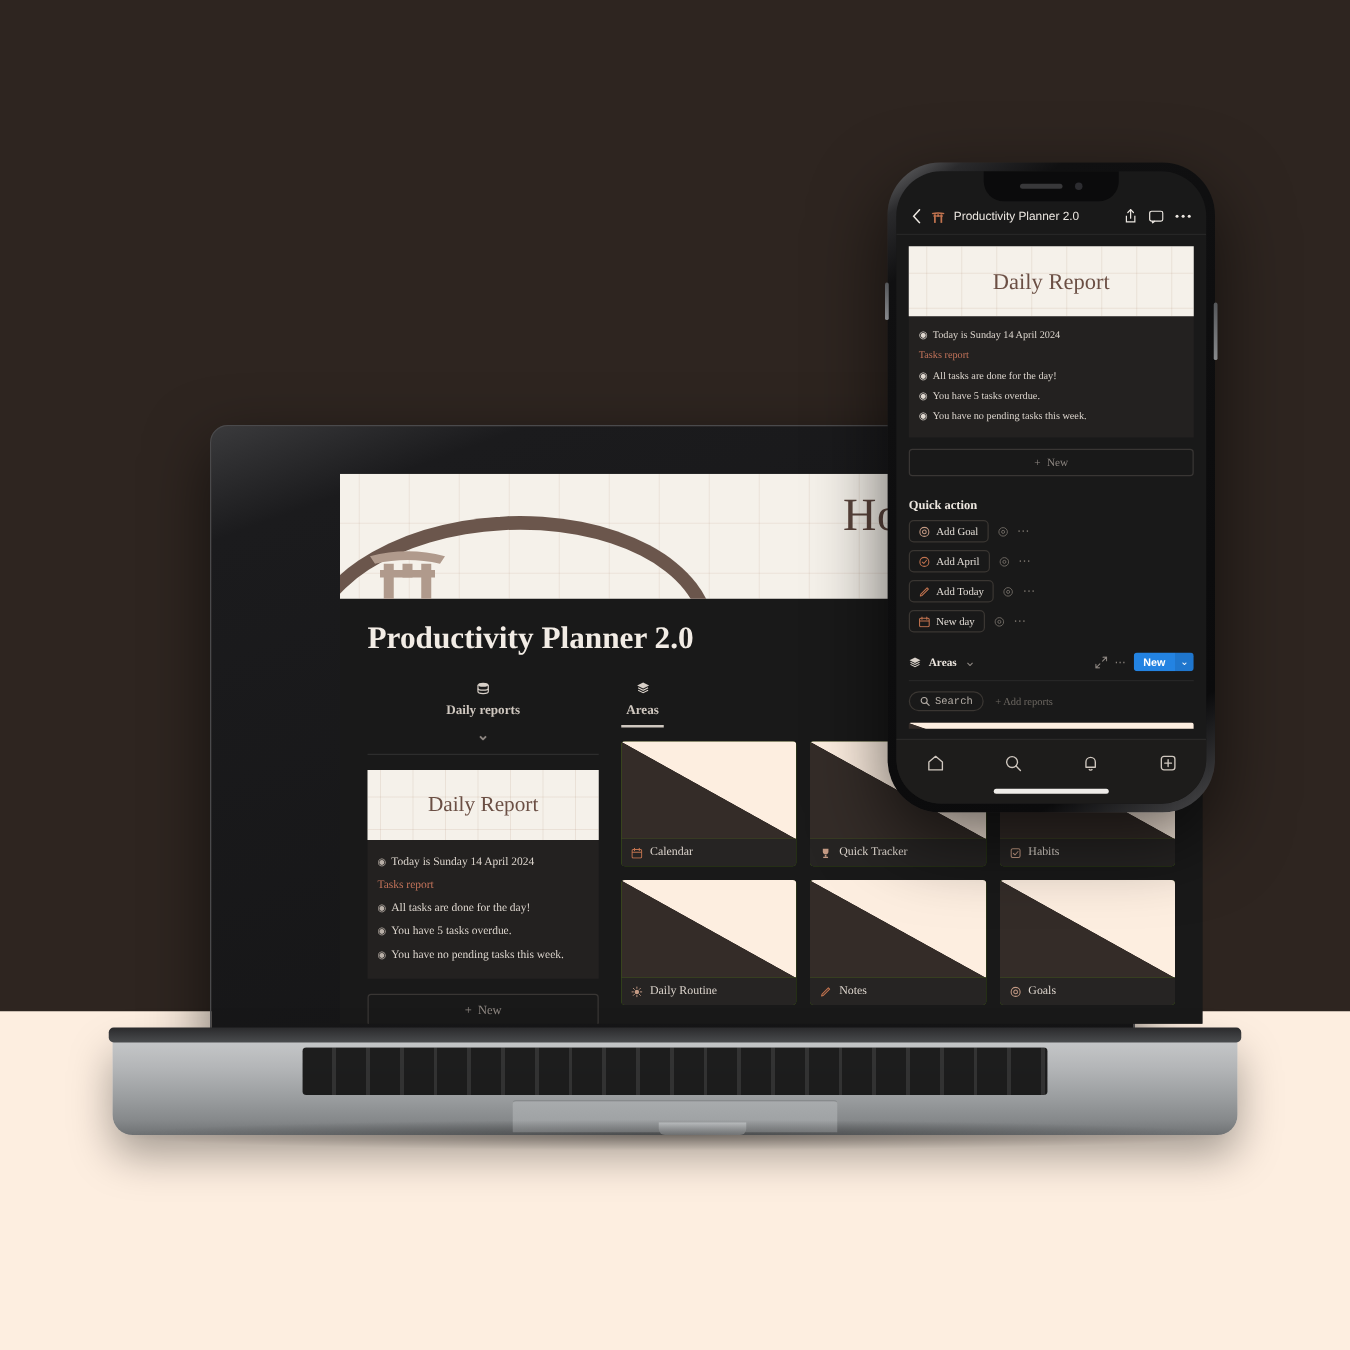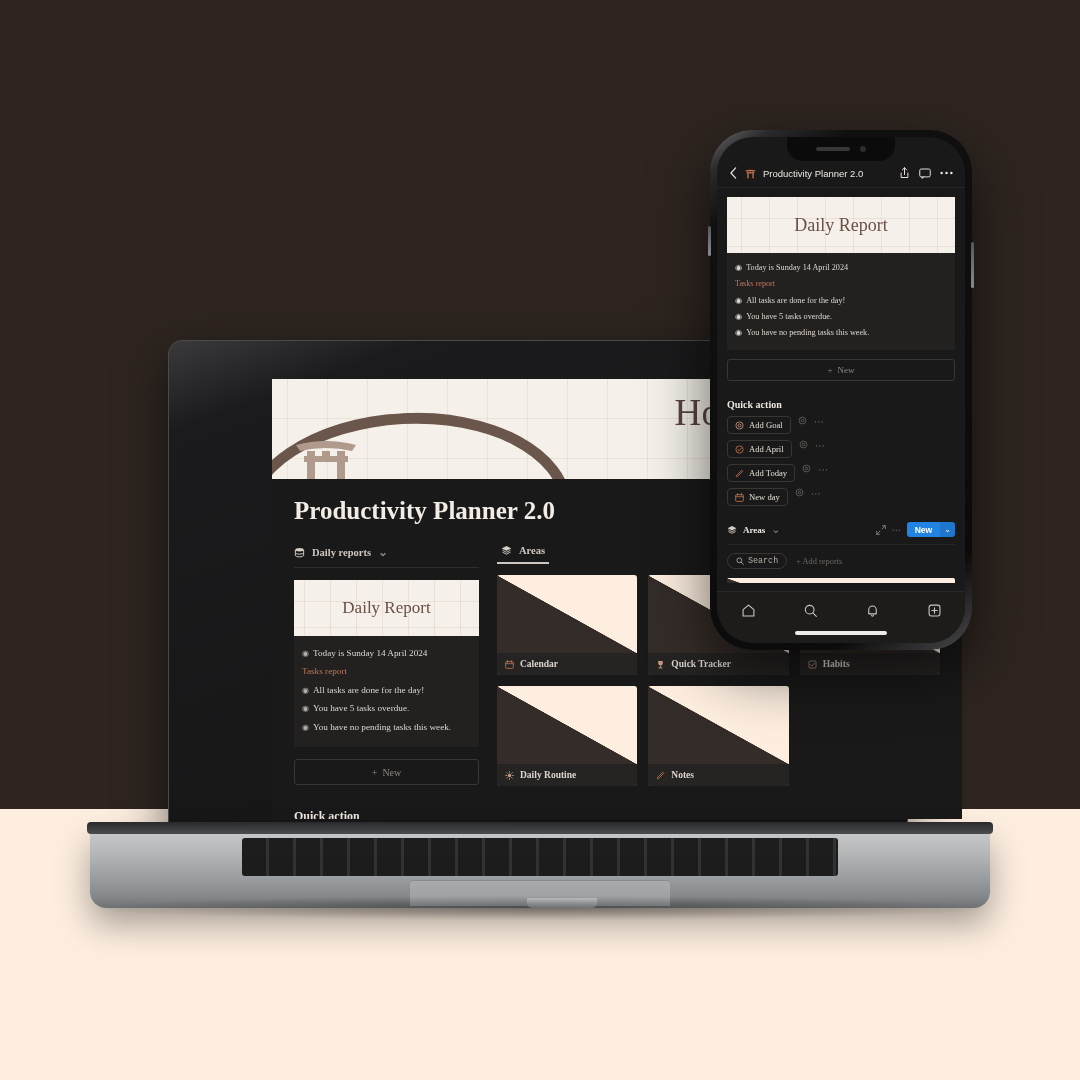--- a/index.html
+++ b/index.html
@@ -93,21 +93,21 @@
     background:linear-gradient(90deg, rgba(245,241,234,0), rgba(25,25,25,.92));
   }
   .np-body { padding:18px 22px 0 22px; }
   .np-title { font-family:"Liberation Serif", serif; font-size:25px; font-weight:700; color:#f2ece5; }
 
   .np-cols { display:flex; gap:18px; margin-top:20px; }
   .np-left { width:185px; flex:none; }
   .np-right { flex:1; }
 
   .tabbar { display:flex; align-items:center; gap:7px; font-size:10.5px; color:#cfc7bf;
-            border-bottom:1px solid #2d2d2d; padding-bottom:7px; font-family:"Liberation Serif",serif; font-weight:700;}
+            border-bottom:1px solid #2d2d2d; padding-bottom:7px; font-family:"Liberation Serif",serif; font-weight:700;flex-direction:column;}
   .tabbar.active-tab { border-bottom:2px solid #cfc7bf; display:inline-flex; padding:0 4px 6px 4px;}
   .tabs-row { display:flex; }
 
   .dr-card { margin-top:12px; }
   .dr-cover {
     height:56px; background:#f5f1ea; display:flex; align-items:center; justify-content:center;
     position:relative; overflow:hidden;
   }
   .dr-cover .g{
     position:absolute; inset:0;
@@ -123,21 +123,21 @@
   .dr-list li .bullet { color:#b9b0a8; font-size:8px; line-height:1.45;}
   .dr-list li.label { color:#c2735a; padding-left:0; }
   .new-btn {
     margin-top:12px; height:26px; border:1px solid #393634; border-radius:3px;
     display:flex; align-items:center; justify-content:center; gap:5px;
     color:#8d8681; font-size:10px; font-family:"Liberation Serif",serif;
   }
   .qa-title { margin-top:24px; font-family:"Liberation Serif",serif; font-weight:700; font-size:12px; color:#ece6df;}
 
   .cards-grid { display:grid; grid-template-columns:repeat(3,1fr); gap:11px; margin-top:11px; }
-  .area-card { background:#4d7c0f; border-radius:3px; overflow:hidden;font-weight:bold; }
+  .area-card { background:#4d7c0f; border-radius:3px; overflow:hidden; }
   .area-thumb { height:78px; position:relative; background:#342c28; overflow:hidden; }
   .area-thumb .tri {
     position:absolute; left:0; bottom:0; width:100%; height:100%;
     background:linear-gradient(to top right, transparent 0%, transparent 49.6%, #fdeee0 50%, #fdeee0 100%);
   }
   .area-foot { height:22px; display:flex; align-items:center; gap:6px; padding:0 8px;
                background:#262423; font-family:"Liberation Serif",serif; font-size:9.5px; color:#ddd5cd; }
 
   
   .phone { position:absolute; left:710px; top:130px; width:262px; height:520px; }
@@ -182,21 +182,21 @@
   }
   .ph-dr-cover span { position:relative; font-family:"Liberation Serif",serif; font-size:18px; color:#6b4f44;}
   .ph-dr-list { background:#232120; padding:7px 8px 9px 8px; }
   .ph-dr-list li { list-style:none; font-family:"Liberation Serif",serif; font-size:8.2px; color:#ddd6ce;
                    padding:3.2px 0; display:flex; gap:4px; line-height:1.2;}
   .ph-dr-list li.label { color:#c2735a; }
   .ph-new-btn { margin-top:9px; height:22px; border:1px solid #393634; border-radius:3px;
                 display:flex; align-items:center; justify-content:center; gap:5px;
                 color:#8d8681; font-size:9px; font-family:"Liberation Serif",serif; }
   .ph-qa-title { margin-top:18px; font-family:"Liberation Serif",serif; font-weight:700; font-size:10px; color:#ece6df;}
-  .ph-qa-row { display:flex; gap:7px; margin-top:6px; }
+  .ph-qa-row { display:flex; align-items:center; gap:7px; margin-top:6px; }
   .ph-qa-chip { display:inline-flex; align-items:center; gap:5px; border:1px solid #3a3632;
                 border-radius:4px; padding:3px 7px; font-family:"Liberation Serif",serif;
                 font-size:8.6px; color:#e4ded7; }
   .ph-qa-row .gear { color:#6d6862; font-size:9px; }
   .ph-qa-row .dots { color:#6d6862; font-size:10px; letter-spacing:1px; }
 
   .ph-areas-bar { display:flex; align-items:center; margin-top:16px; padding-bottom:7px;
                   border-bottom:1px solid #262626; gap:6px;}
   .ph-areas-bar .nm { font-family:"Liberation Serif",serif; font-weight:700; font-size:9px; color:#ece6df;}
   .ph-areas-bar .sp { flex:1; }
@@ -379,20 +379,34 @@
                       <div class="area-thumb">
                         <div class="tri"></div>
                       </div>
                       <div class="area-foot">
                         <span>
                           <svg width="9" height="9" viewBox="0 0 14 14">
                             <path d="M2 12l2.2-.6L12 3.6 10.4 2 2.6 9.8z" fill="none" stroke="#c2734f" stroke-width="1.3" stroke-linejoin="round"></path>
                           </svg>
                         </span>
                         <span>Notes</span>
+                      </div>
+                    </div>
+                    <div class="area-card">
+                      <div class="area-thumb">
+                        <div class="tri"></div>
+                      </div>
+                      <div class="area-foot">
+                        <span>
+                          <svg width="9" height="9" viewBox="0 0 14 14">
+                            <circle cx="7" cy="7" r="5.6" fill="none" stroke="#c49a84" stroke-width="1.3"></circle>
+                            <circle cx="7" cy="7" r="2.3" fill="none" stroke="#c49a84" stroke-width="1.3"></circle>
+                          </svg>
+                        </span>
+                        <span>Goals</span>
                       </div>
                     </div>
                   </div>
               </div>
 
             </div>
           </div>
         </div>
 
       </div>

